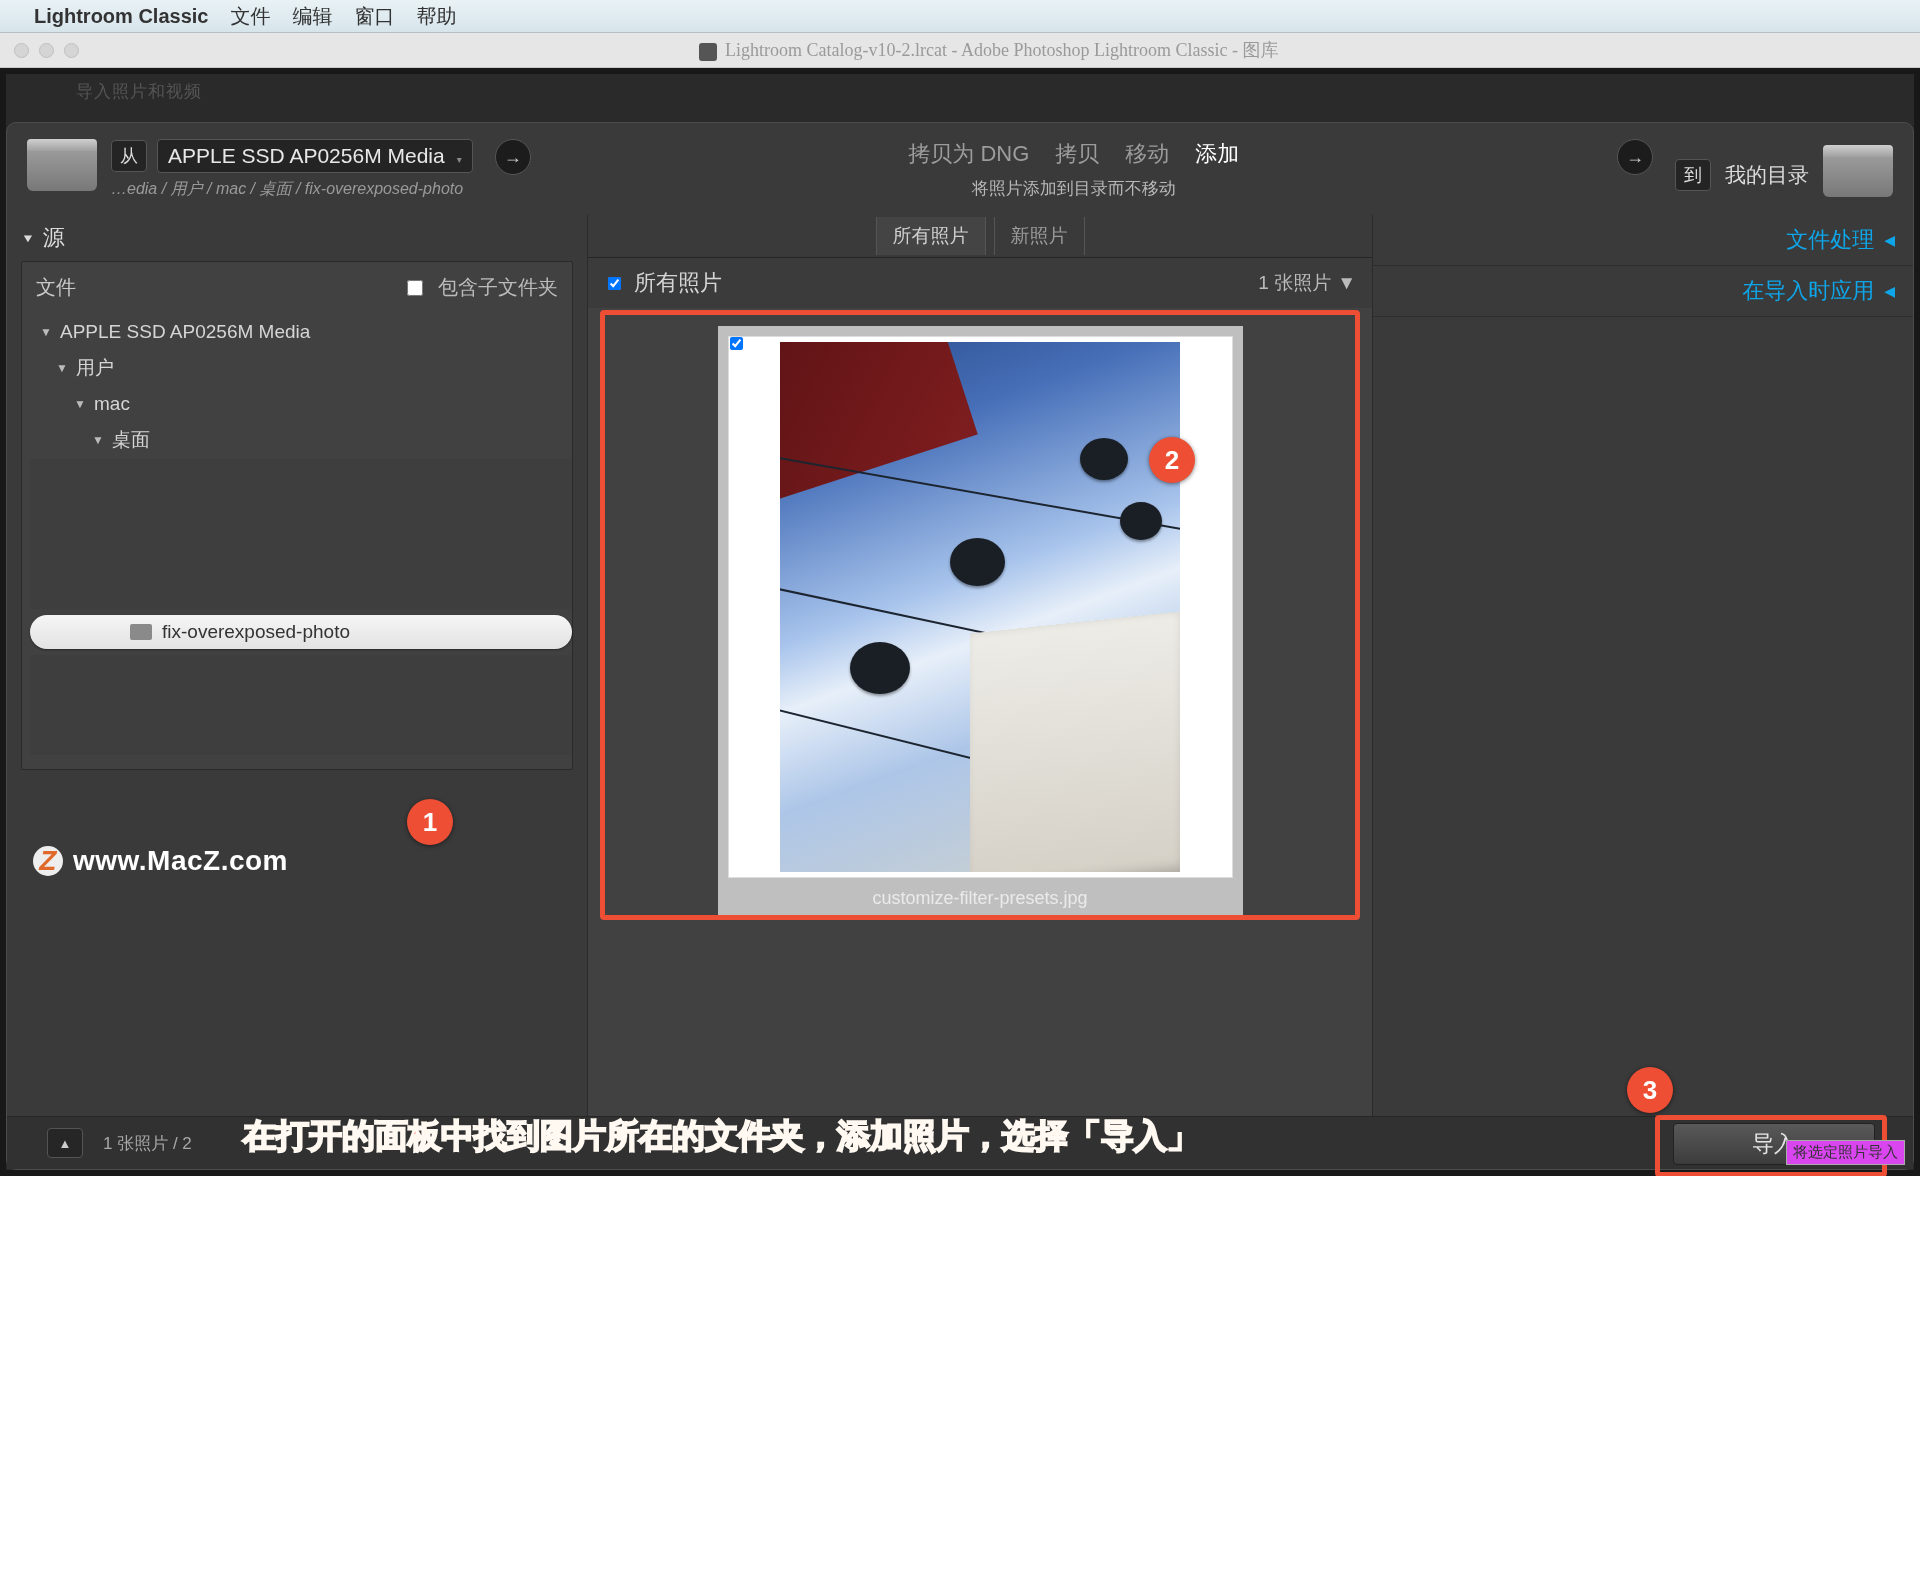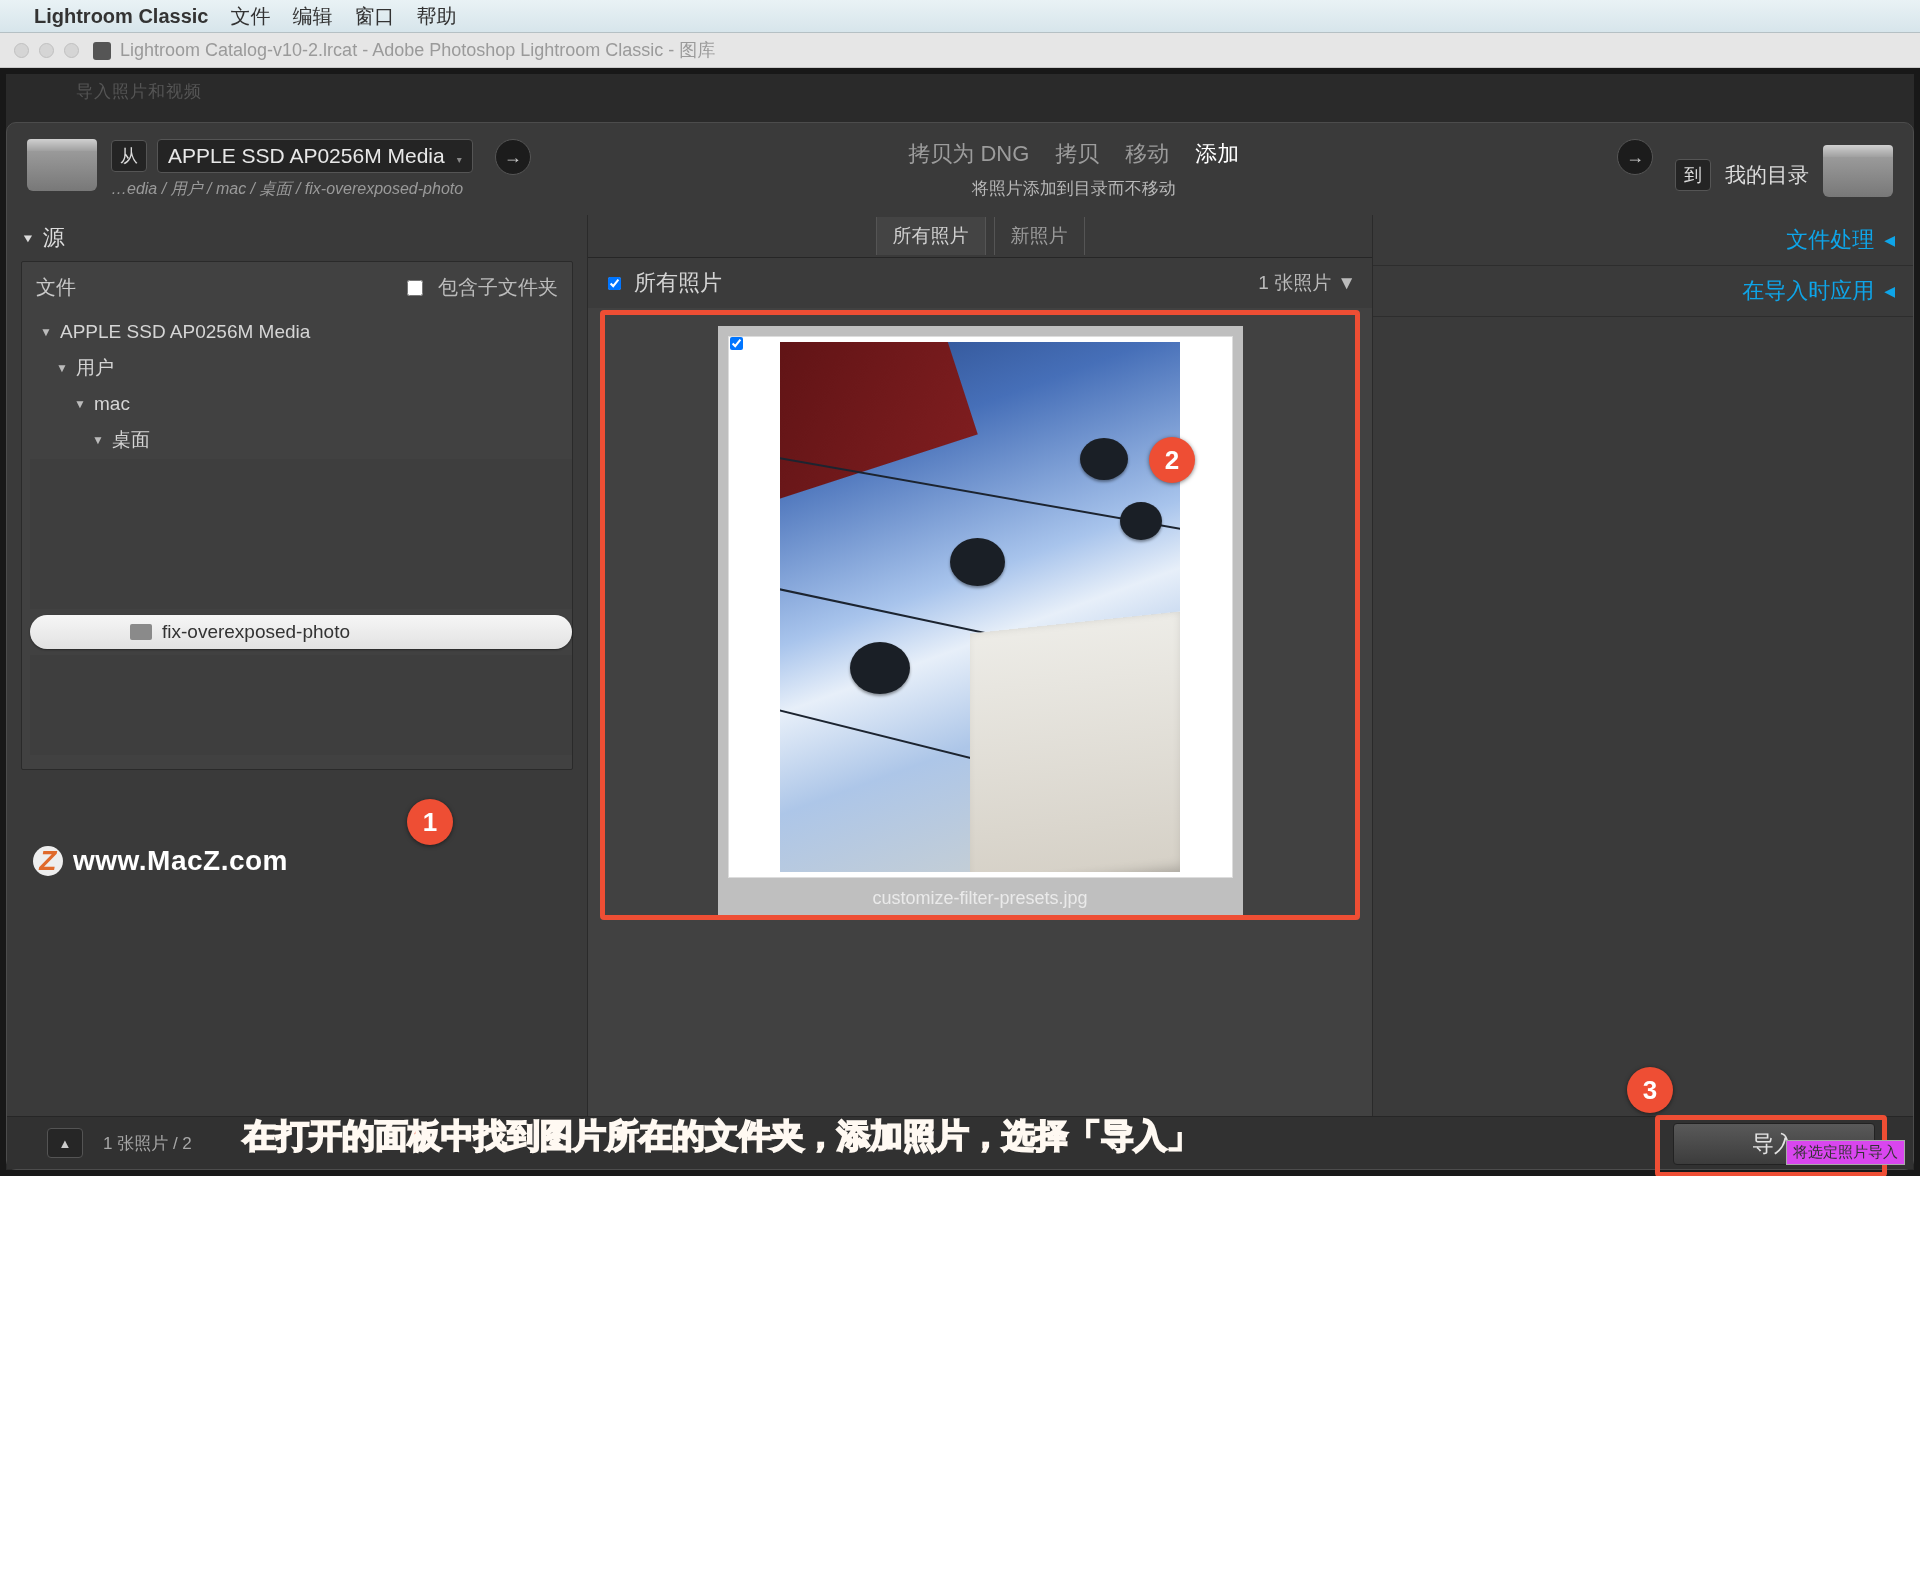--- a/index.html
+++ b/index.html
@@ -37,21 +37,21 @@
     position: relative;
   }
   .traffic {
     display: flex; gap: 10px; padding: 0 14px;
   }
   .traffic span {
     width: 13px; height: 13px; border-radius: 50%;
     background: #d5d5d5; border: 1px solid #c0c0c0;
   }
   .title-center {
-    flex: 1; padding-right: 36px;
+    flex: 1; text-align: center; padding-right: 36px; font-family: Liberation Serif, serif;
   }
   .title-icon {
     display: inline-block;
     width: 18px; height: 18px;
     background: #555; border-radius: 3px;
     vertical-align: middle; margin-right: 4px;
   }
 
   .app-shell { background: #181818; padding: 6px; }
   .lr {

